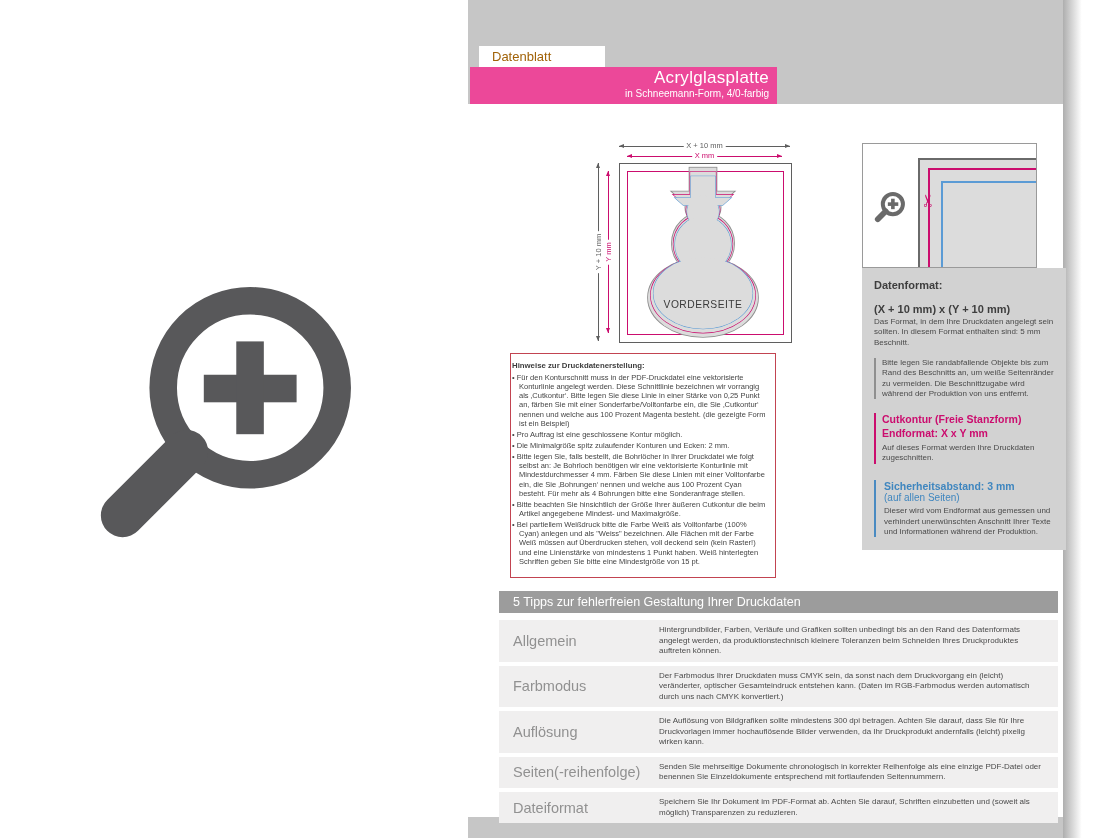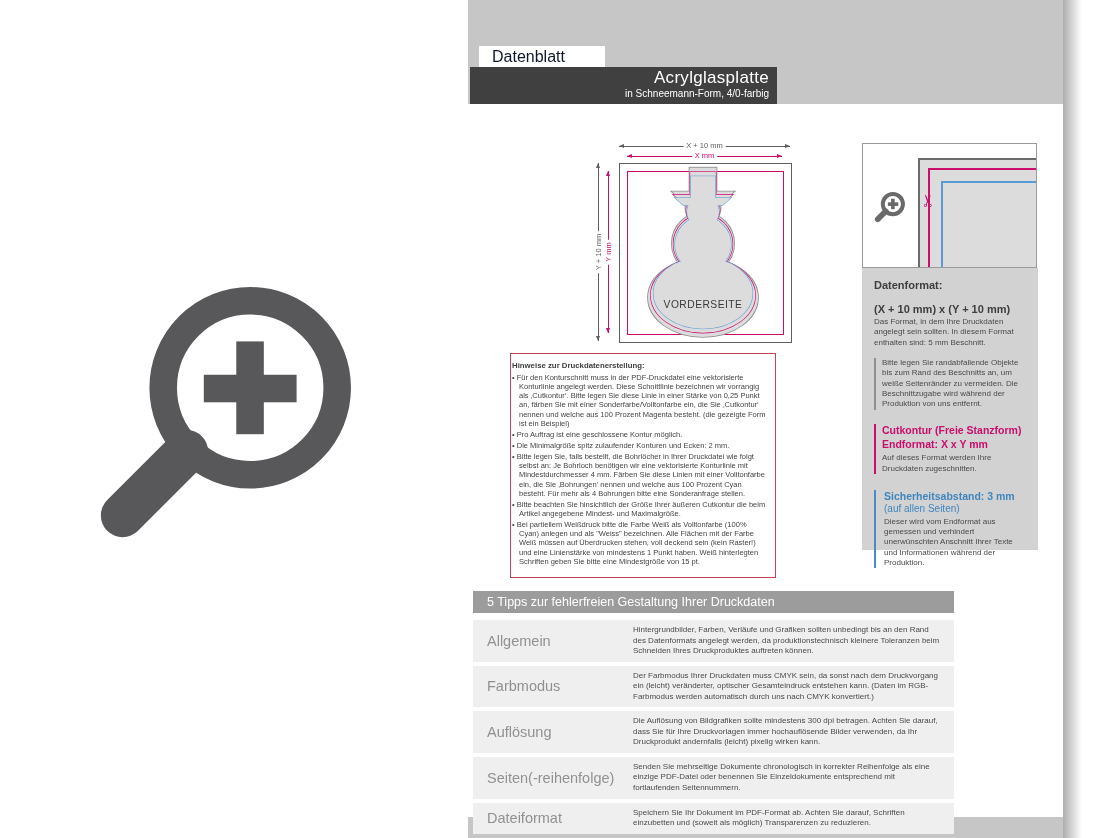--- a/index.html
+++ b/index.html
@@ -5,22 +5,22 @@
   html,body{margin:0;padding:0;background:#ffffff;}
   #canvas{position:relative;width:1117px;height:838px;overflow:hidden;background:#ffffff;
           font-family:"Liberation Sans",sans-serif;color:#464646;}
 
   
   .top-band{position:absolute;left:468px;top:0;width:595px;height:104px;background:#c6c6c6;}
   .page-shadow{position:absolute;left:1063px;top:0;width:22px;height:838px;
                background:linear-gradient(to right,#aeaeae,#ffffff 85%);}
   .footer-bar{position:absolute;left:468px;top:817px;width:595px;height:21px;background:#c6c6c6;}
   .tab{position:absolute;left:479px;top:46px;width:113px;height:32px;background:#ffffff;
-       font-size:16px;color:#0f172a;line-height:21px;padding-left:13px;}
-  .title-bar{position:absolute;left:470px;top:67px;width:307px;height:37px;background:#404040;
+       font-size:13px;color:#a16207;line-height:21px;padding-left:13px;}
+  .title-bar{position:absolute;left:470px;top:67px;width:307px;height:37px;background:#ec4899;
              color:#ffffff;text-align:right;box-sizing:border-box;padding:1px 8px 0 0;}
   .title-bar .title{font-size:17px;font-weight:300;letter-spacing:.3px;line-height:20px;}
   .title-bar .subtitle{font-size:10px;font-weight:300;line-height:12px;}
 
   
   .dim{position:absolute;}
   .dim.gray{color:#5f5f5f;}
   .dim.magenta{color:#cb0d6e;}
   .dim-h{border-top:1px solid currentColor;height:0;}
   .dim-h::before,.dim-h::after{content:"";position:absolute;top:-3px;width:0;height:0;border-style:solid;}
@@ -53,34 +53,34 @@
              border-top:2px solid #6a6a6a;border-left:2px solid #6a6a6a;box-sizing:border-box;}
   .line{position:absolute;}
   .m-h{left:8px;right:0;top:8px;height:2px;background:#cb0d6e;}
   .m-v{left:8px;top:8px;bottom:0;width:2px;background:#cb0d6e;}
   .b-h{left:21px;right:0;top:21px;height:2px;background:#5b9bd5;}
   .b-v{left:21px;top:21px;bottom:0;width:2px;background:#5b9bd5;}
   .scissors{position:absolute;left:1px;top:32px;font-size:17px;color:#cb0d6e;
             transform:rotate(-90deg);line-height:1;}
   .mag-small{position:absolute;left:9px;top:45px;}
 
-  .side-panel{position:absolute;left:862px;top:268px;width:176px;height:282px;background:#d2d2d2;
+  .side-panel{position:absolute;left:862px;top:268px;width:204px;height:282px;background:#d2d2d2;
               box-sizing:border-box;padding:11px 11px 0 12px;}
   .sp-h1{font-size:11px;font-weight:700;color:#3e3e3e;line-height:1.25;}
   .sp-format{font-size:11px;font-weight:700;color:#3e3e3e;margin-top:10px;}
   .sp-body{font-size:8px;line-height:1.3;color:#4a4a4a;margin-top:2px;}
   .sp-note{border-left:2px solid #8f8f8f;padding-left:6px;margin-top:10px;font-size:8px;line-height:1.3;color:#4a4a4a;}
   .sp-cut{border-left:2px solid #cb0d6e;padding-left:6px;margin-top:14px;}
   .sp-cut .h{font-size:10.5px;font-weight:700;color:#cb0d6e;line-height:1.3;}
   .sp-safe{border-left:2px solid #4a8bc2;padding-left:8px;margin-top:16px;}
   .sp-safe .h{font-size:10.5px;font-weight:700;color:#3f86bf;line-height:1.2;}
   .sp-safe .sub{font-size:10px;color:#3f86bf;line-height:1.2;}
 
   
-  .tips{position:absolute;left:473px;top:591px;width:481px;border-radius:31px;}
+  .tips{position:absolute;left:499px;top:591px;width:559px;border-radius:31px;}
   .tips-header{height:22px;background:#9c9c9c;color:#ffffff;font-size:12.5px;line-height:22px;
                padding-left:14px;box-sizing:border-box;}
   .tips-rows{display:flex;flex-direction:column;gap:4px;margin-top:7px;}
   .tip-row{display:flex;background:#f0efef;align-items:center;}
   .tip-label{width:160px;flex:0 0 160px;padding-left:14px;font-size:14.5px;color:#919191;box-sizing:border-box;}
   .tip-text{flex:1;font-size:8px;line-height:1.32;color:#4a4a4a;padding:5px 14px 5px 0;}
 
   
   .mag-big{position:absolute;left:82px;top:266px;}
 </style>

